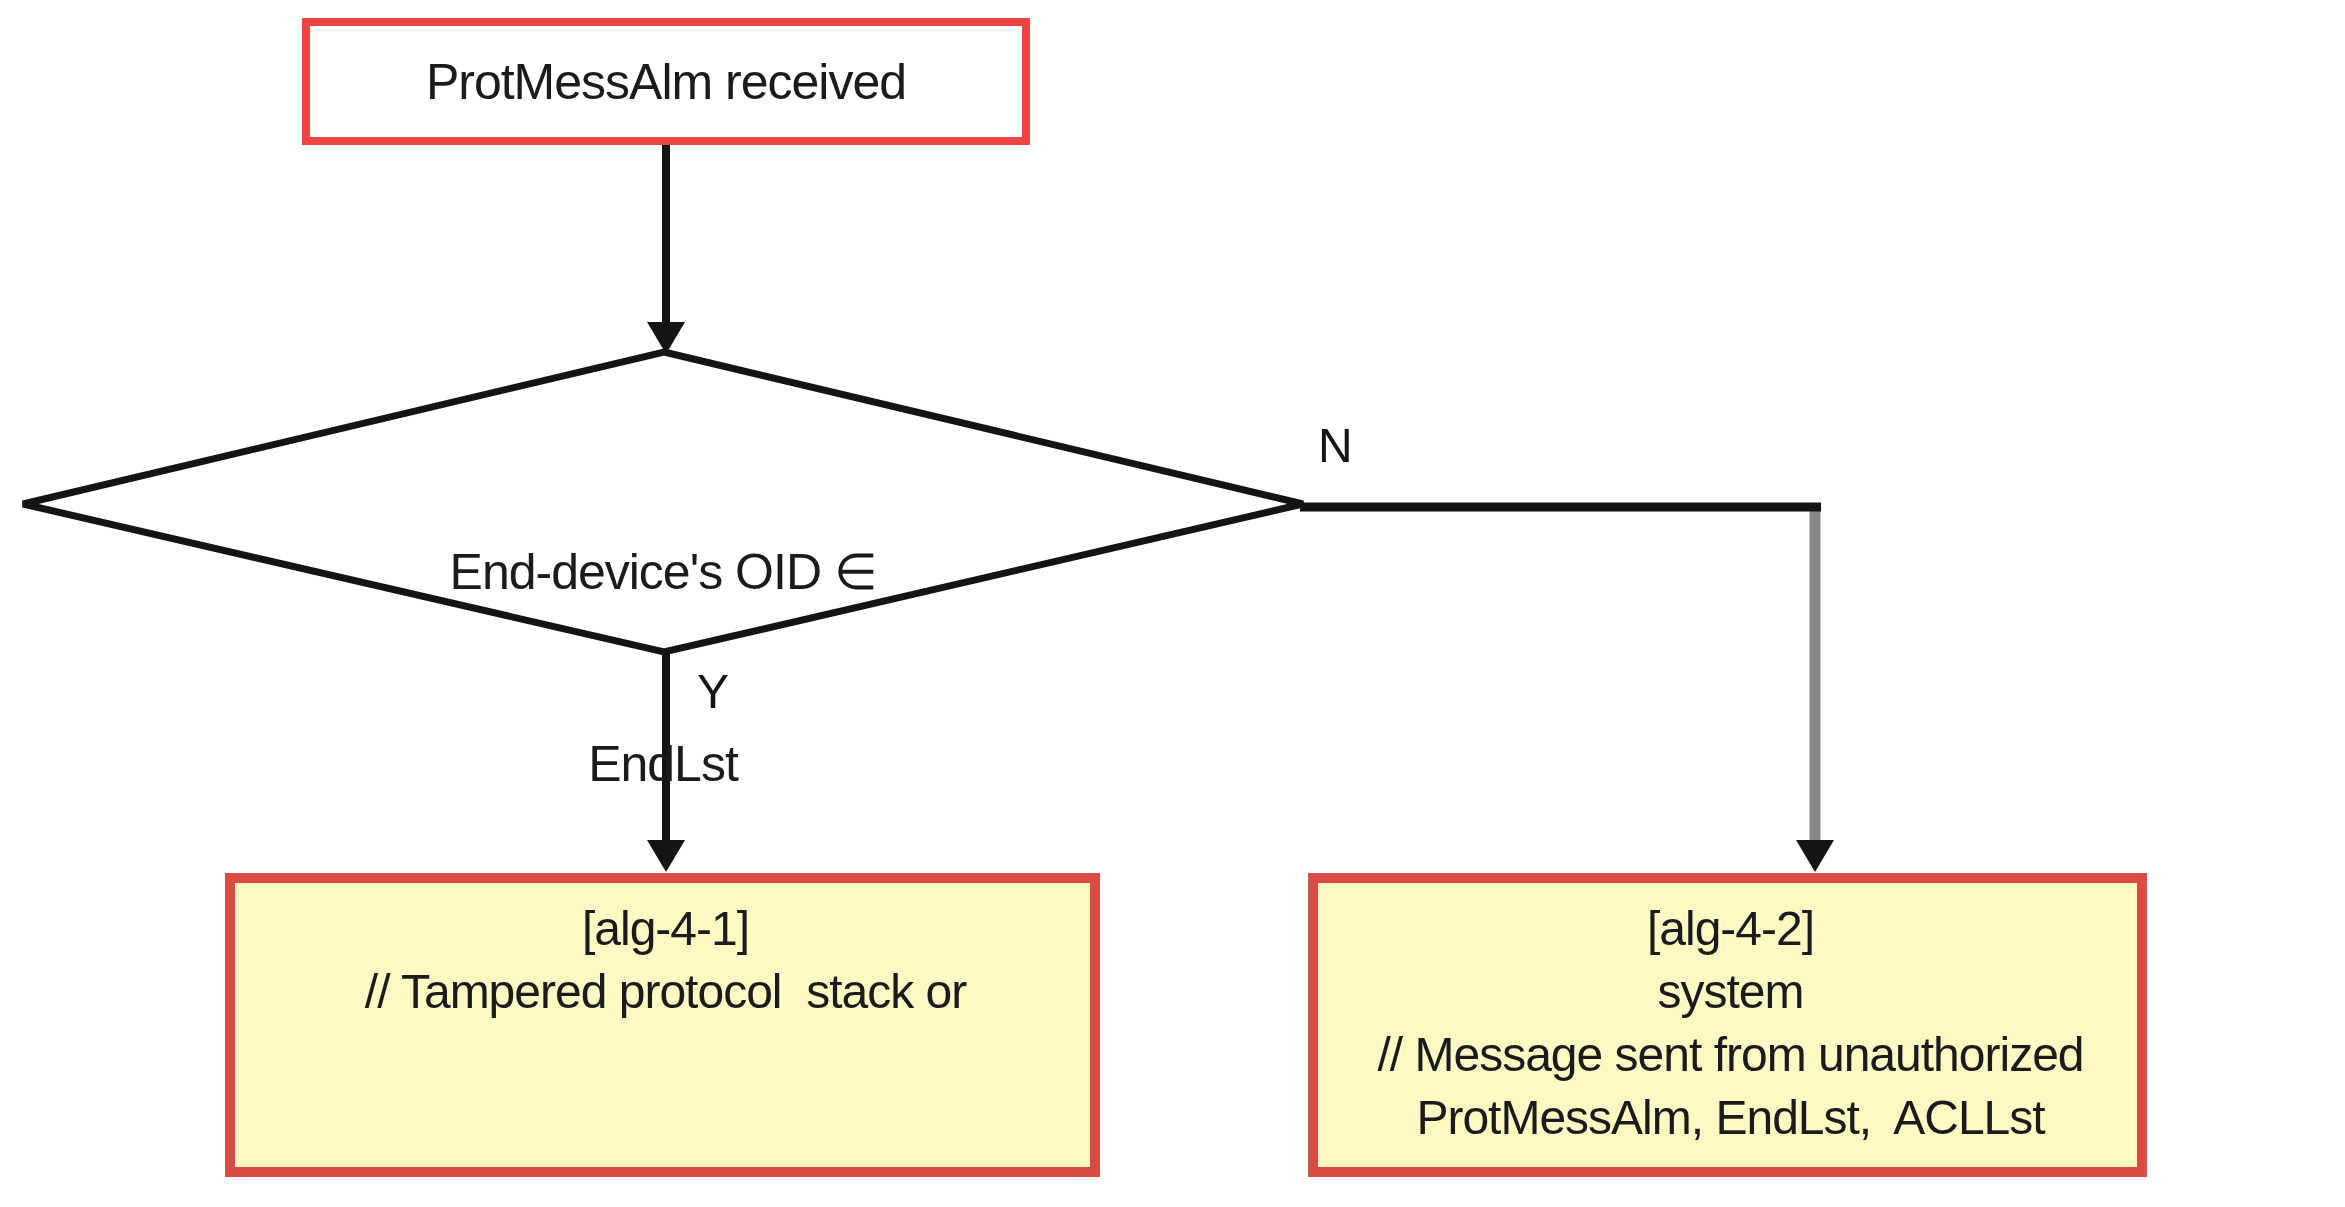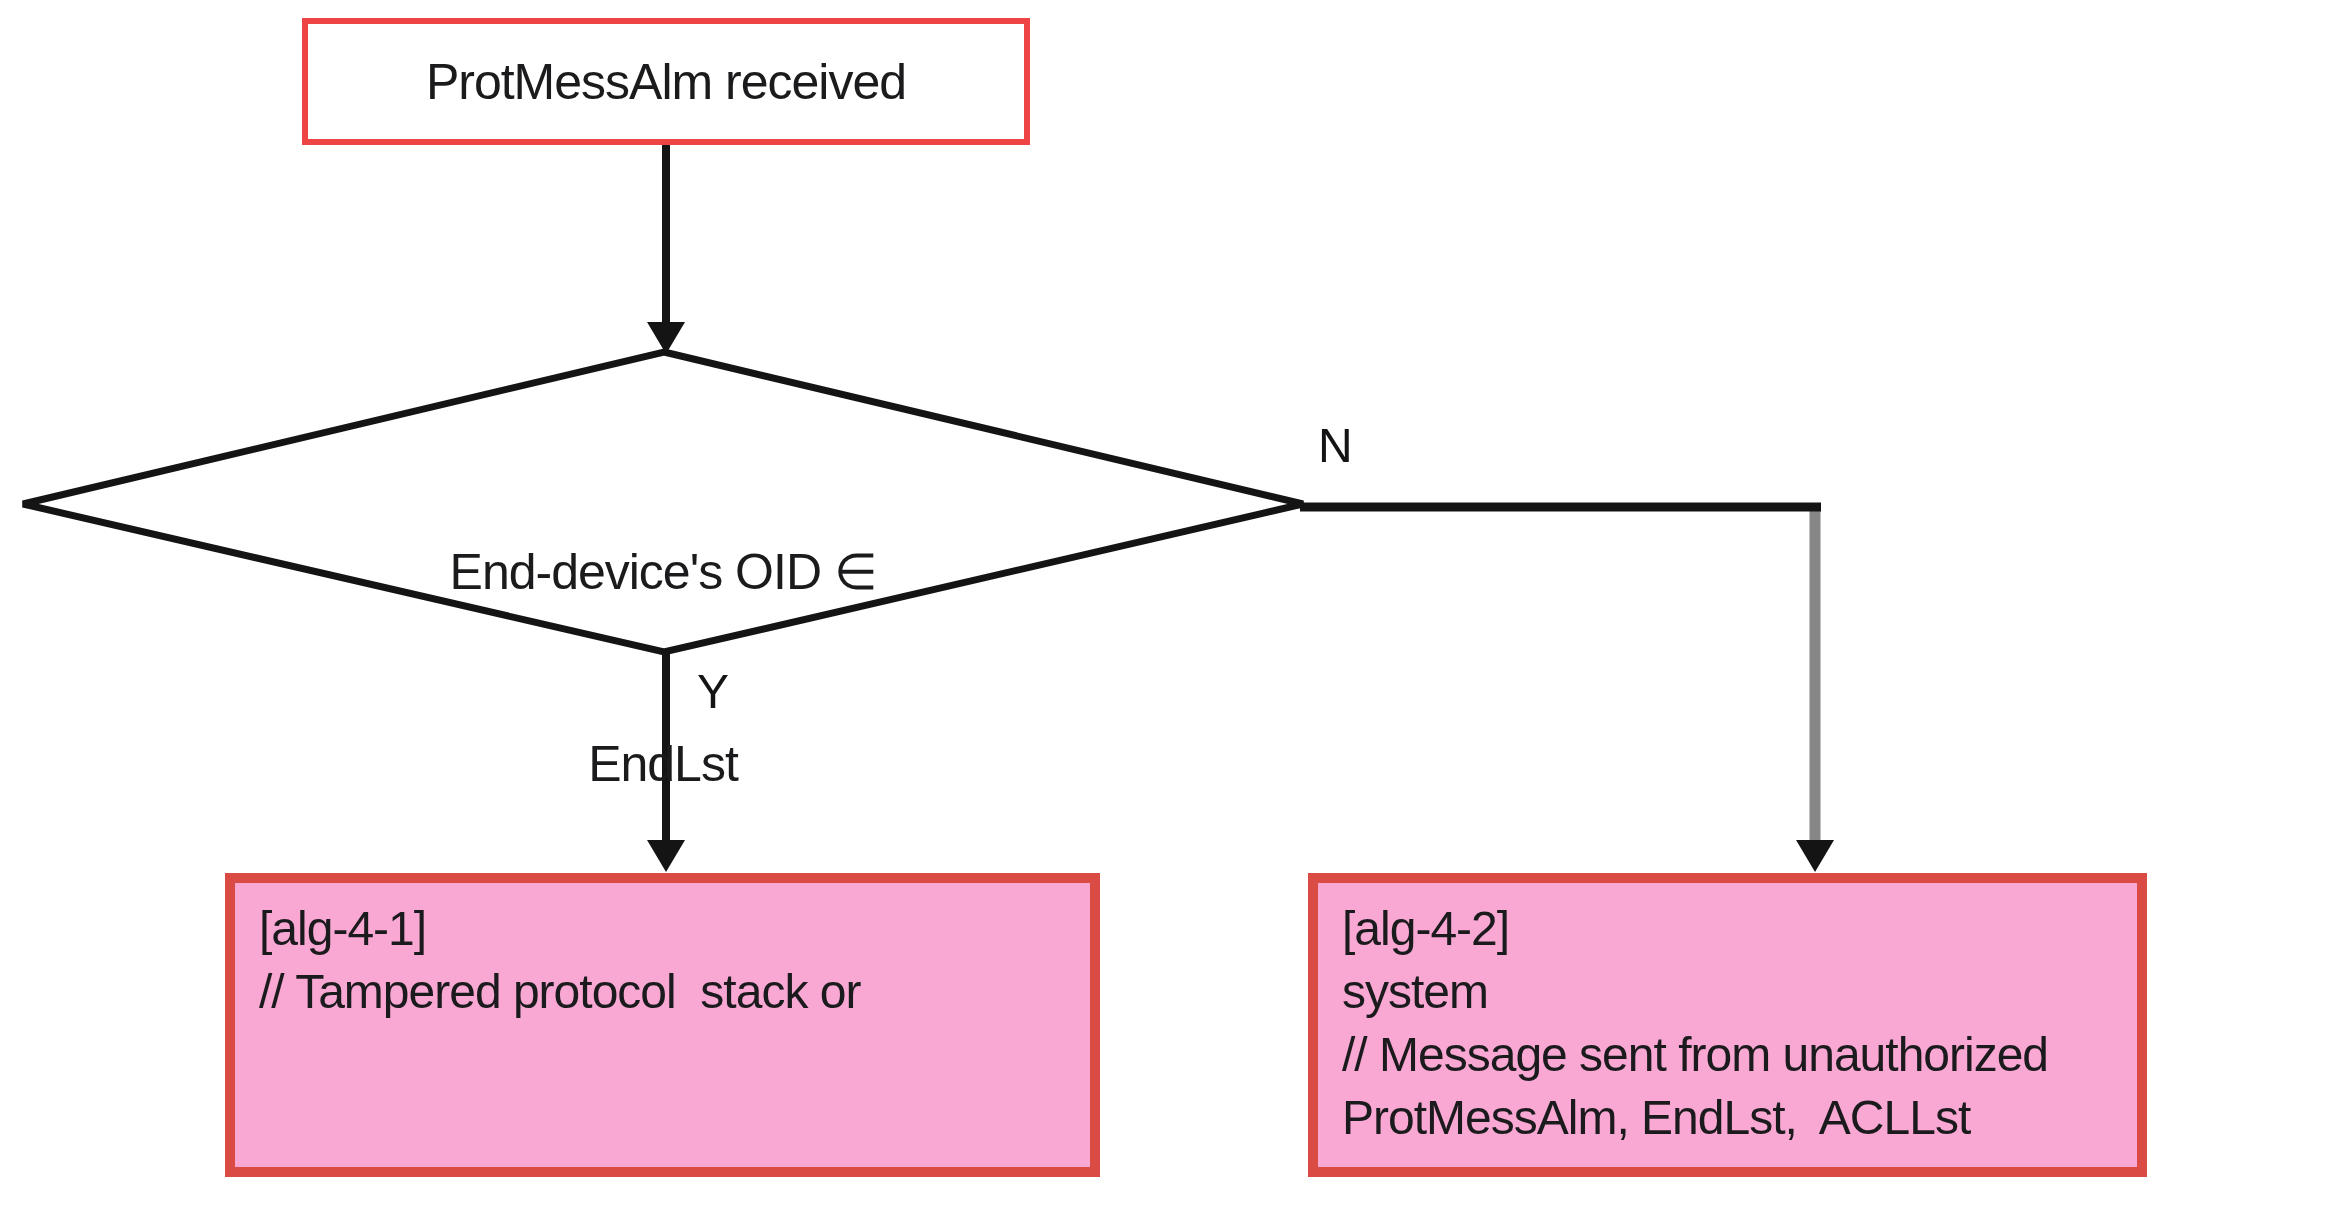--- a/index.html
+++ b/index.html
@@ -23,21 +23,21 @@
     width: 2345px;
     height: 1207px;
   }
   .start-box {
     position: absolute;
     left: 302px;
     top: 18px;
     width: 728px;
     height: 127px;
     box-sizing: border-box;
-    border: 6px solid #ef4444;
+    border: 8px solid #ef4444;
     background: #ffffff;
     display: flex;
     align-items: center;
     justify-content: center;
     font-size: 50px;
     letter-spacing: -1px;
     white-space: pre;
   }
   .decision-text {
     position: absolute;
@@ -57,25 +57,26 @@
     color: #141416;
   }
   .branch-label.yes { left: 697px; top: 664px; }
   .branch-label.no  { left: 1318px; top: 418px; }
   .result-box {
     position: absolute;
     top: 873px;
     height: 304px;
     box-sizing: border-box;
     border: 10px solid #da4b44;
-    background: #f9a8d4;
+    background: #fef9c3;
     padding: 14px 18px 0 24px;
     font-size: 48px;
     line-height: 63px;
     letter-spacing: -1px;
+    text-align: center;
   }
   .result-box.left  { left: 225px;  width: 875px; }
   .result-box.right { left: 1308px; width: 839px; }
   .result-line { white-space: pre; }
 </style>
 </head>
 <body>
 
 <div class="canvas">
 

